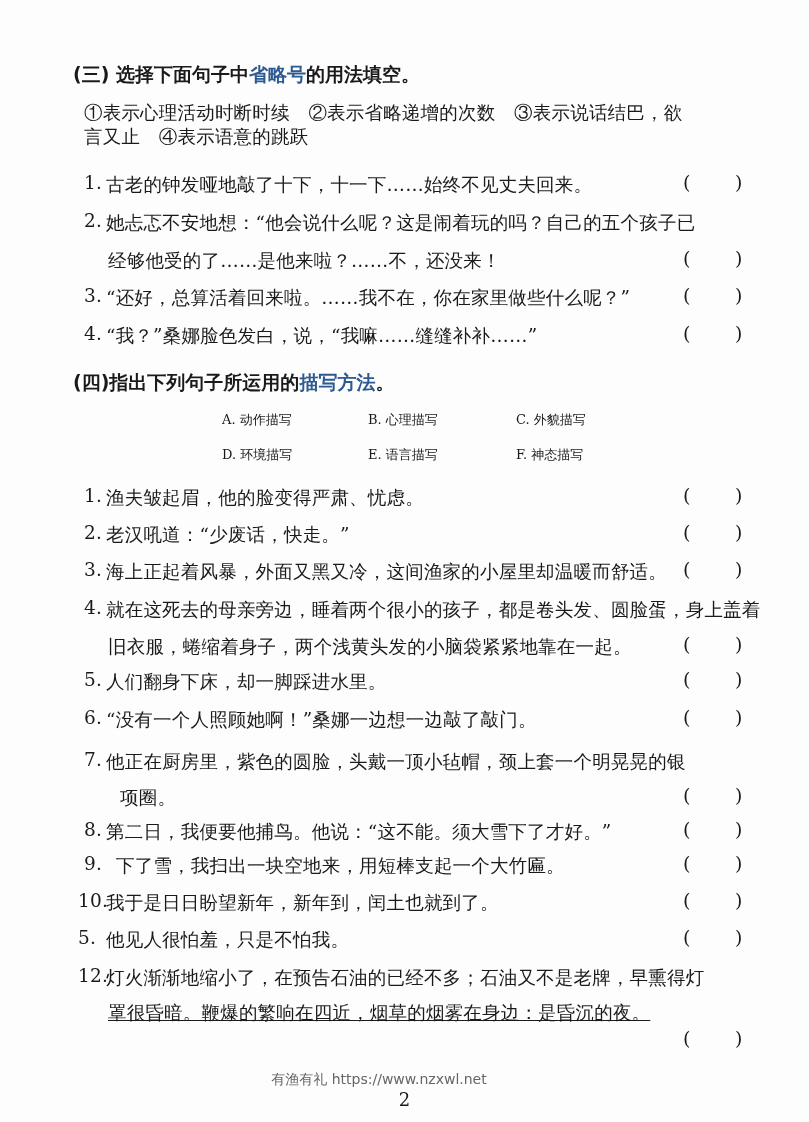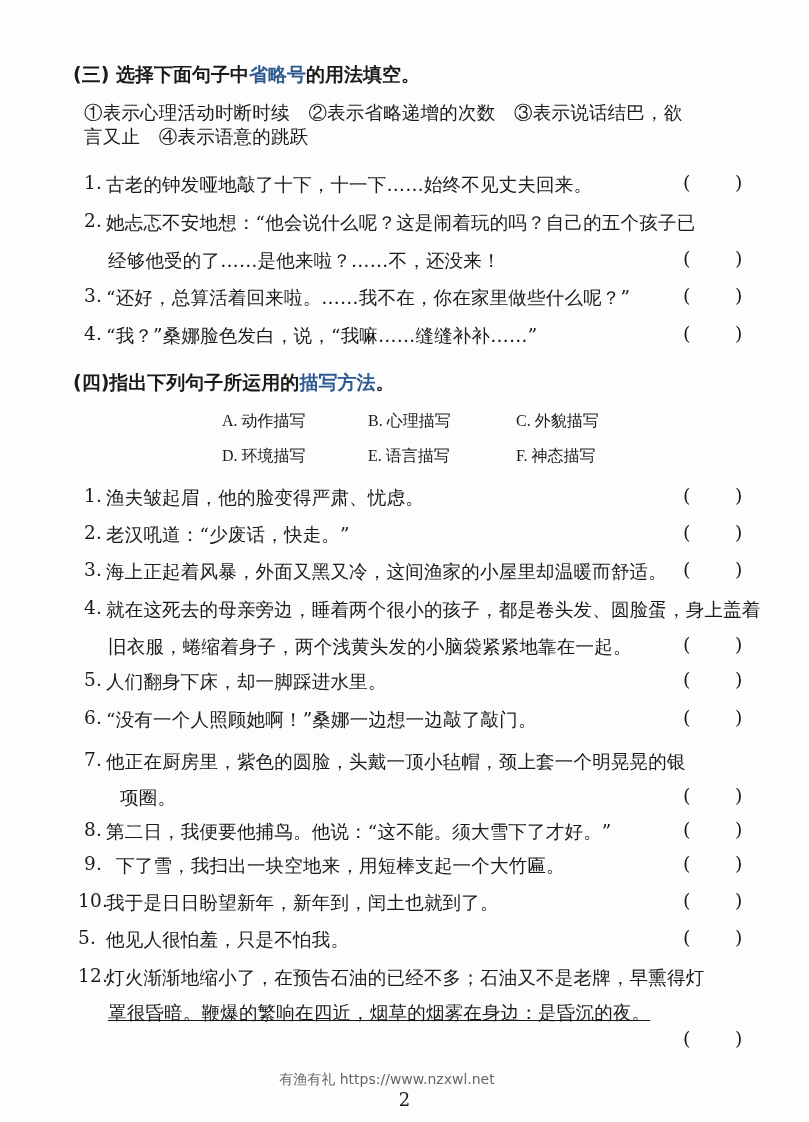--- a/index.html
+++ b/index.html
@@ -7,22 +7,22 @@
     width:809px; height:1122px; background:#fdfdfd; position:relative; overflow:hidden;
     font-family:"DejaVu Serif","Liberation Serif",serif; color:#1a1a1a;
   }
   .abs { position:absolute; white-space:nowrap; }
   .heading { font-family:"DejaVu Sans","Liberation Sans",sans-serif; font-weight:bold; font-size:19px; left:60px;margin-left:13px; }
   .hl { color:#2e5a92; }
   .line { font-size:18.5px; letter-spacing:0.2px; }
   .paren { position:absolute; font-size:19px; }
   .paren .l { position:absolute; left:0; }
   .paren .r { position:absolute; left:52px; }
-  .opt { font-size:16px;font-family:Liberation Serif, serif; }
-  .footer-site { font-family:"DejaVu Sans","Liberation Sans",sans-serif; font-size:14px; color:#666; left:8px; width:758px; text-align:center; }
+  .opt { font-size:13px; }
+  .footer-site { font-family:"DejaVu Sans","Liberation Sans",sans-serif; font-size:14px; color:#666; left:0; width:758px; text-align:center; }
   .page-num { font-size:18px; left:0; width:809px; text-align:center; }
 </style>
 </head>
 <body>
 
 <div class="abs heading" style="top:62px;"><span>(三) 选择下面句子中</span><span class="hl">省略号</span><span>的用法填空。</span></div>
 <div class="abs line" style="left:84px;top:100px;">①表示心理活动时断时续　②表示省略递增的次数　③表示说话结巴，欲</div>
 <div class="abs line" style="left:84px;top:124px;">言又止　④表示语意的跳跃</div>
 
 <div id="s3items">

